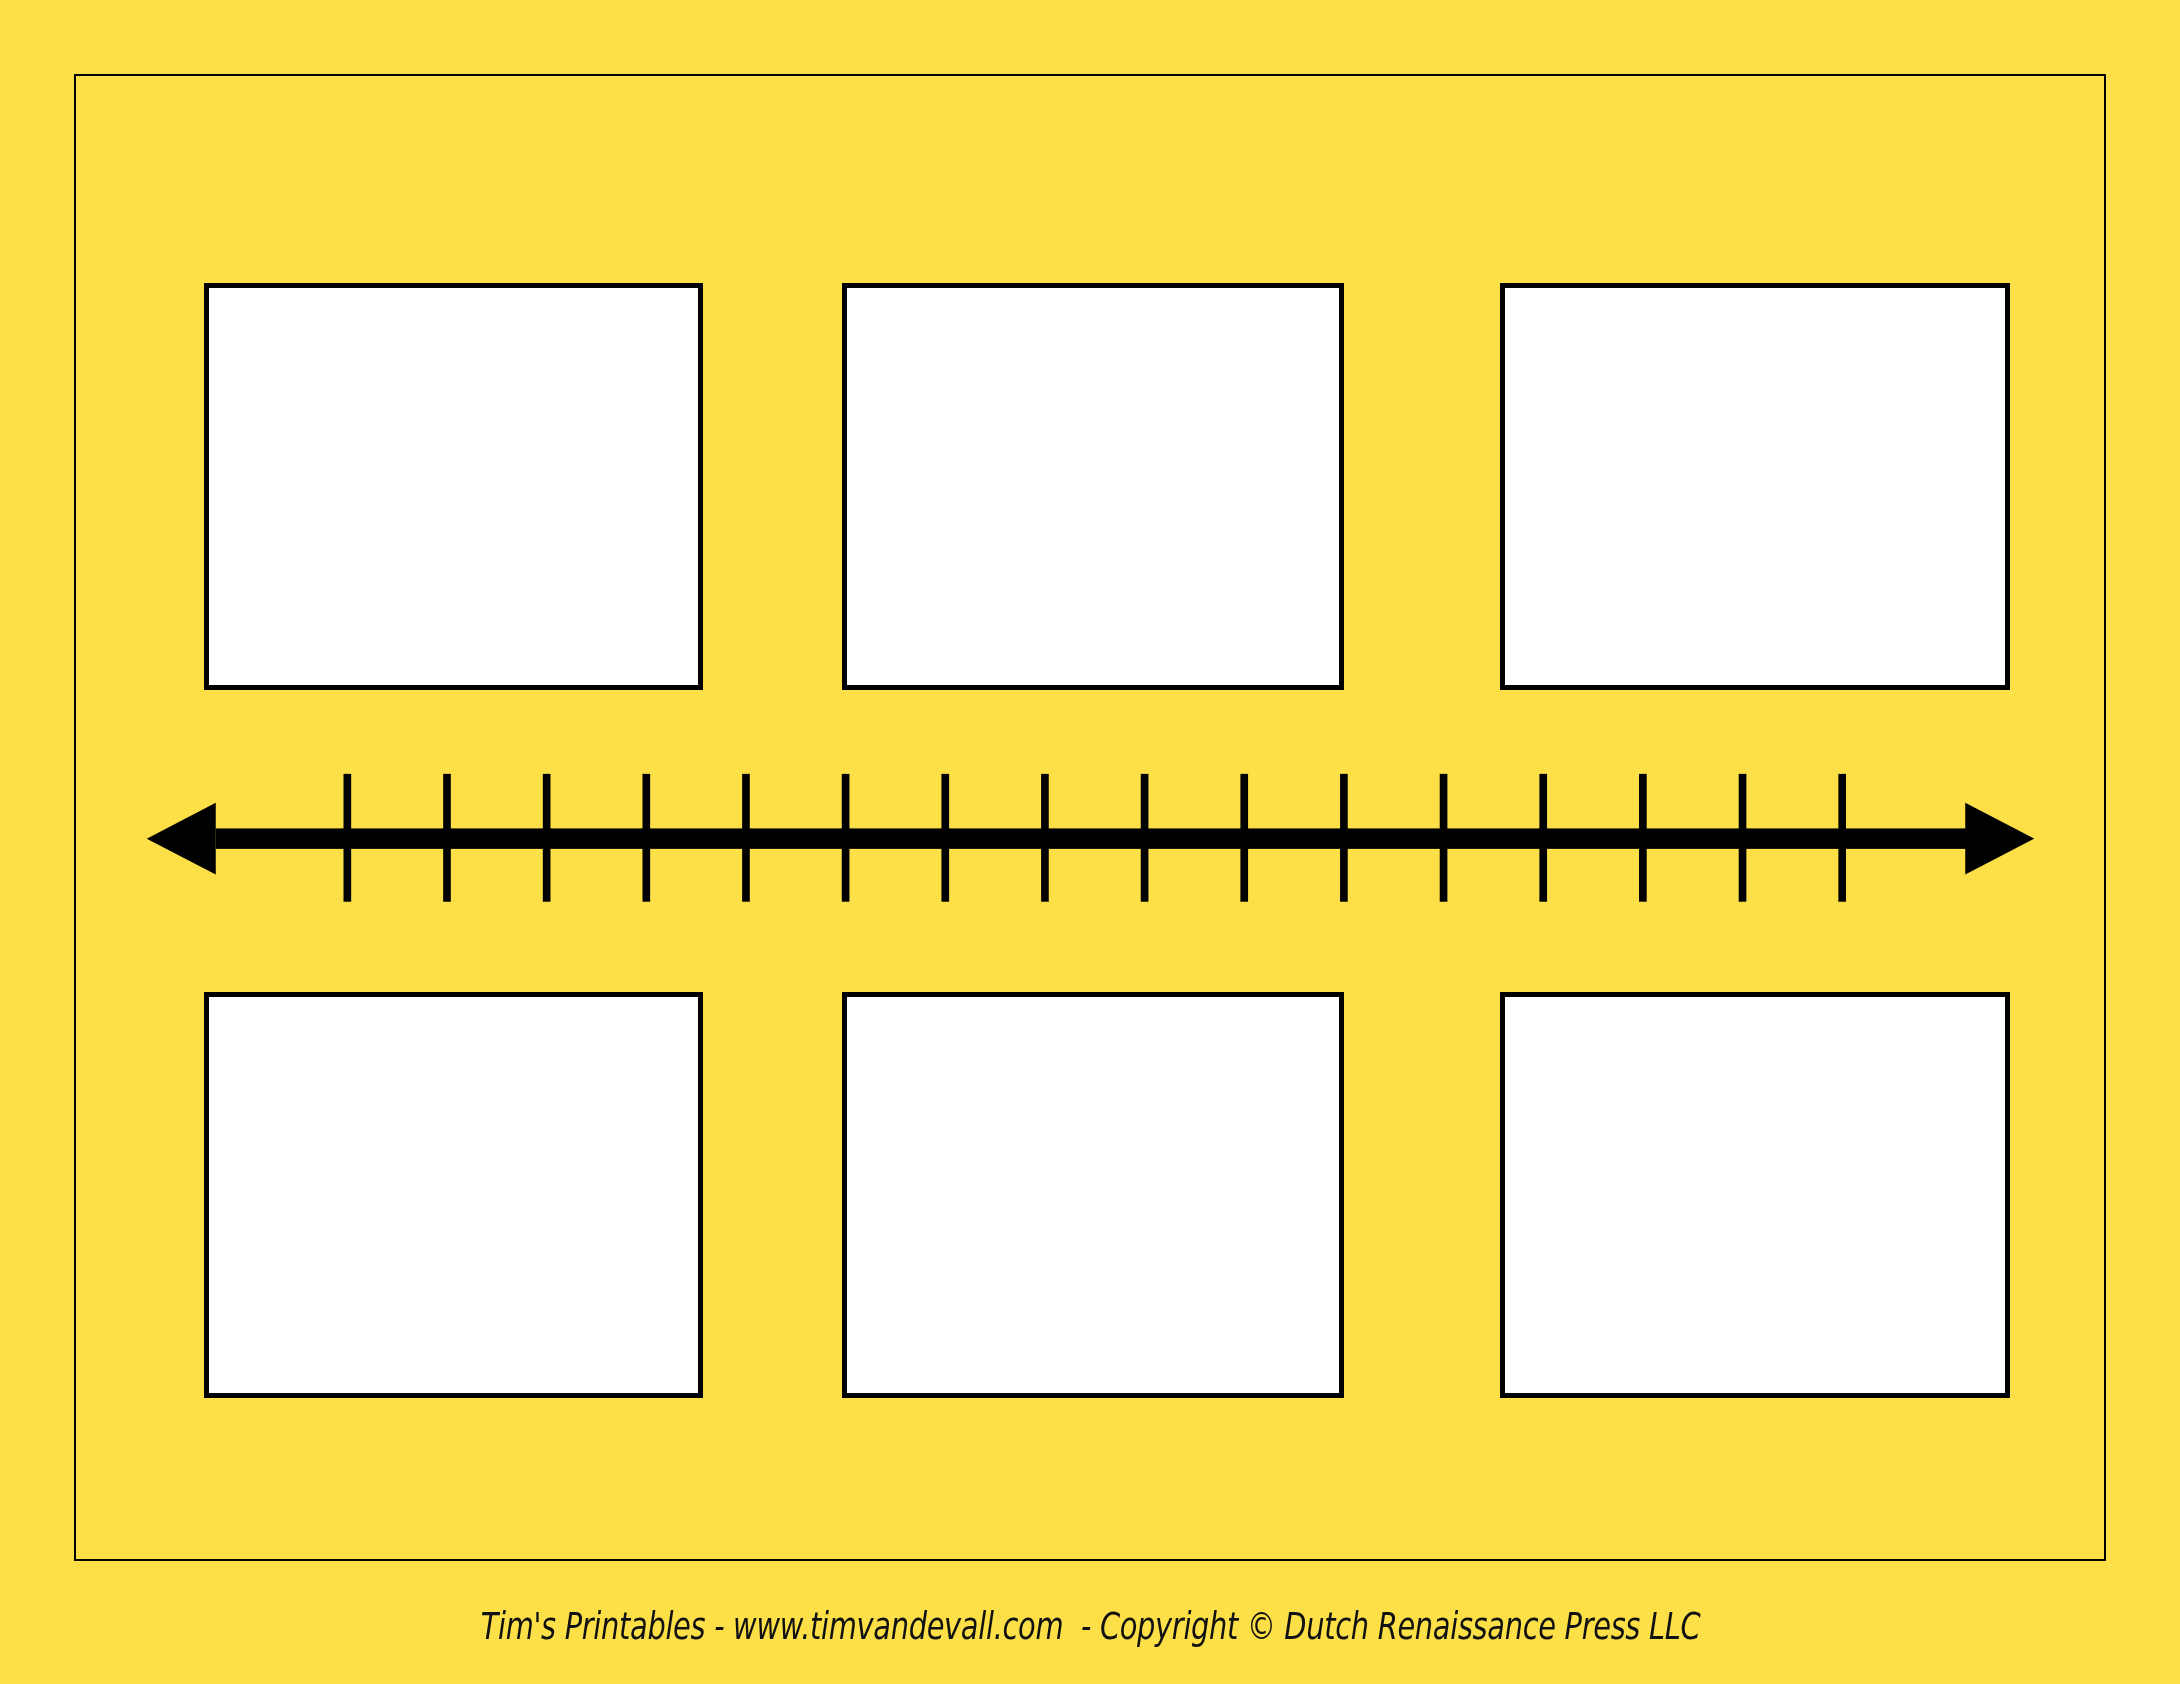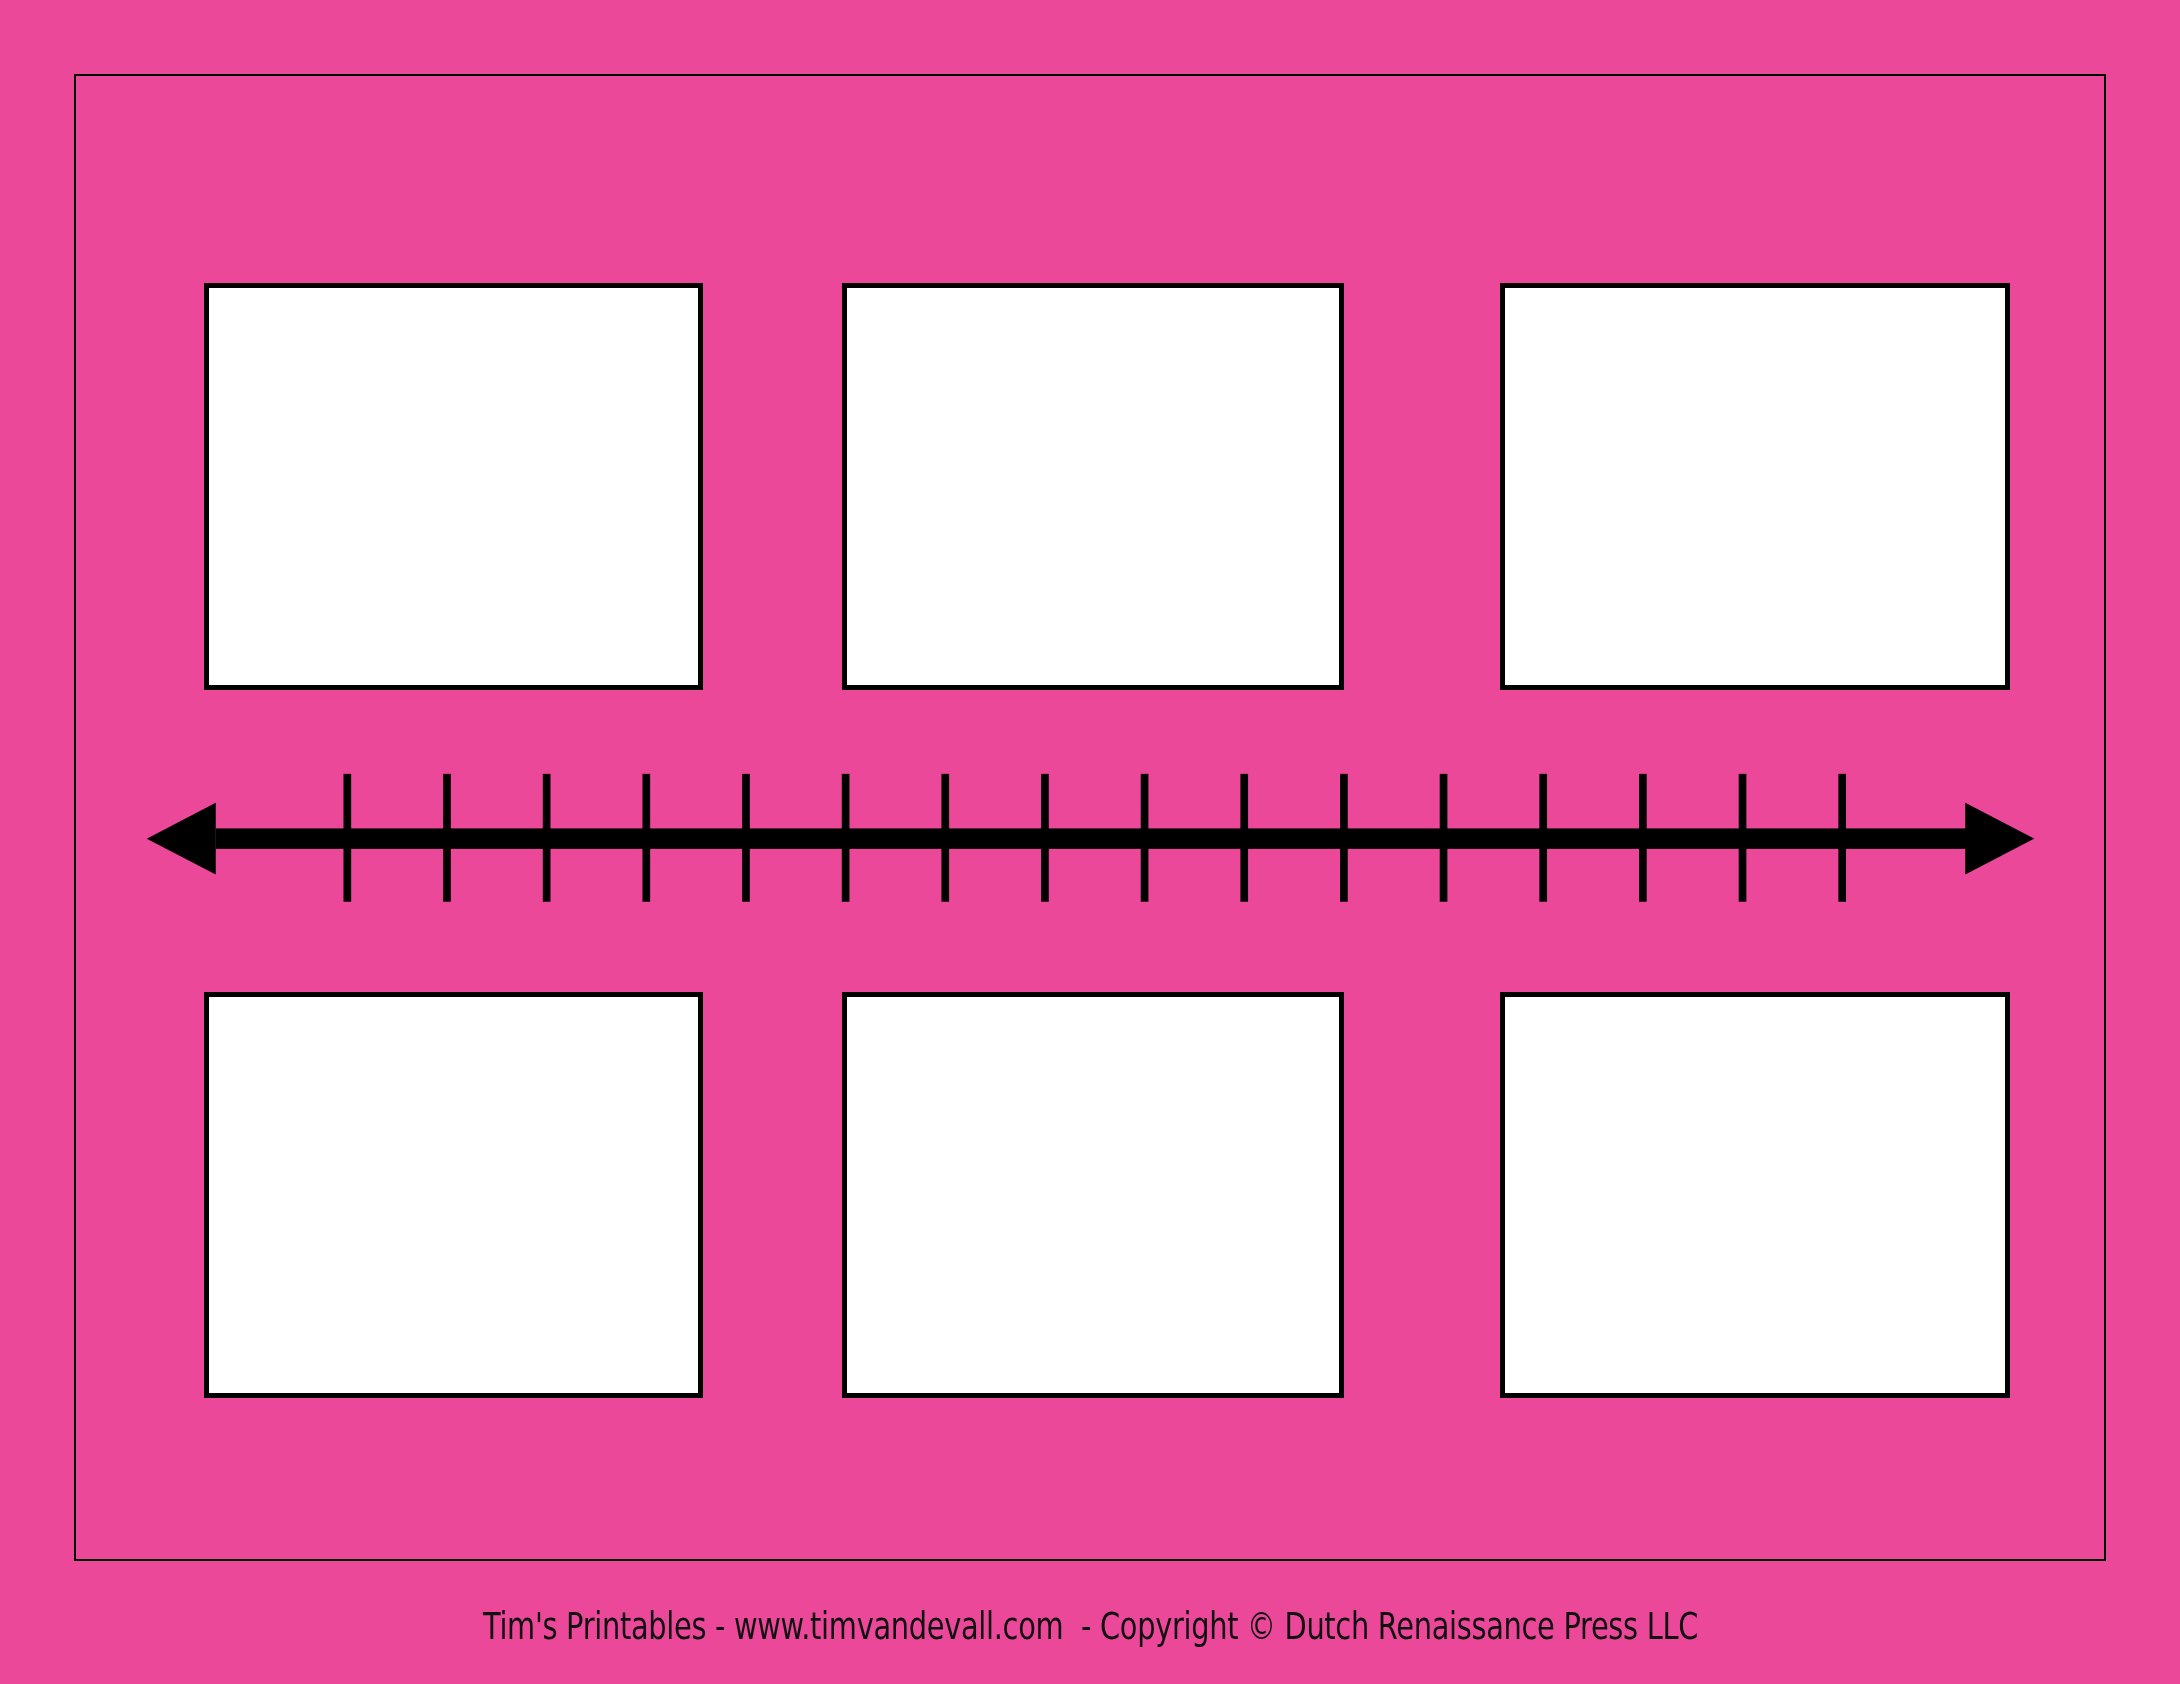--- a/index.html
+++ b/index.html
@@ -8,22 +8,23 @@
     padding: 0;
     background: #ffffff;
   }
   body {
     font-family: "Liberation Sans", sans-serif;
   }
   #page {
     position: relative;
     width: 2181px;
     height: 1685px;
-    background: #ec4899;
+    background: #fde047;
     overflow: hidden;
+    font-style: italic;
   }
 
   
   #page-border {
     position: absolute;
     left: 74px;
     top: 74px;
     width: 2032px;
     height: 1487px;
     border: 2.6px solid #000000;

